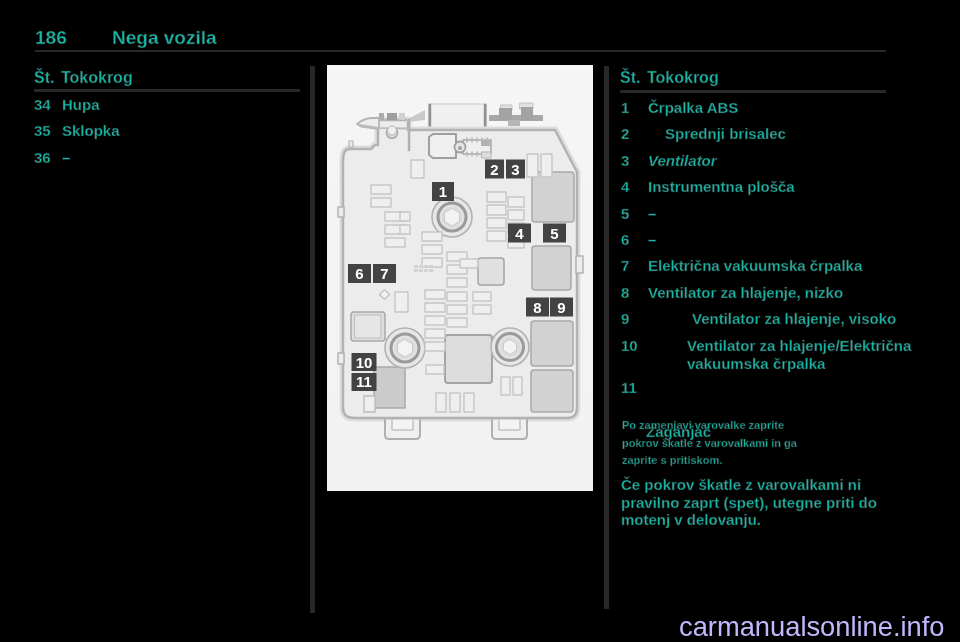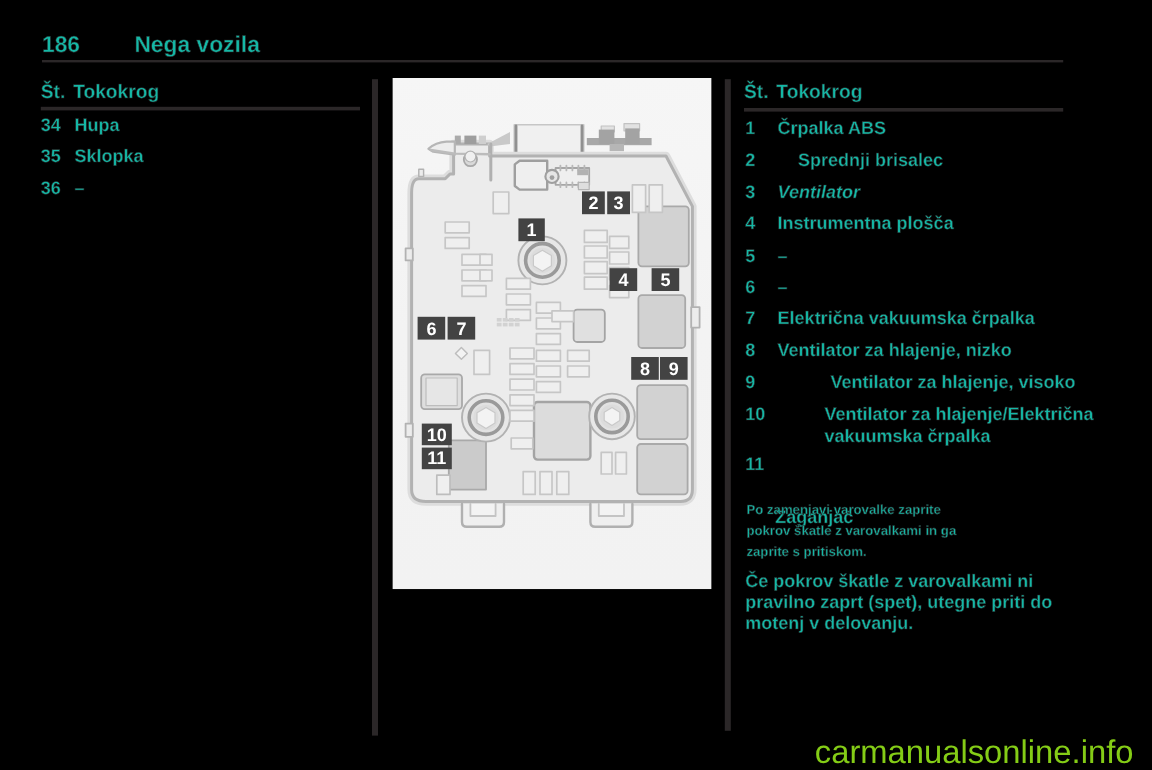--- a/index.html
+++ b/index.html
@@ -254,13 +254,13 @@
 <div class="t item" style="left:621px;top:310px;">9<span style="position:absolute;left:27px;margin-left:44px;">Ventilator za hlajenje, visoko</span></div>
 
 <div class="t item" style="left:621px;top:337px;line-height:17.5px;">10<span style="position:absolute;left:27px;margin-left:39px;">Ventilator za hlajenje/Električna<br>vakuumska črpalka</span></div>
 
 <div class="t item" style="left:621px;top:379px;">11<span style="position:absolute;left:25px;margin-top:44px;">Zaganjač</span></div>
 
 <div class="t" style="left:622px;top:417px;font-size:11px;line-height:17.5px;">Po zamenjavi varovalke zaprite<br>pokrov škatle z varovalkami in ga<br>zaprite s pritiskom.</div>
 
 <div class="t" style="left:621px;top:476px;font-size:15px;line-height:17.5px;">Če pokrov škatle z varovalkami ni<br>pravilno zaprt (spet), utegne priti do<br>motenj v delovanju.</div>
 
-<div style="position:absolute;left:679px;top:611px;font-size:27.3px;color:#84cc16;font-family:'Liberation Sans',sans-serif;">carmanualsonline.info</div>
+<div style="position:absolute;left:679px;top:611px;font-size:27.3px;color:#c4b5fd;font-family:'Liberation Sans',sans-serif;">carmanualsonline.info</div>
 
 </body></html>

